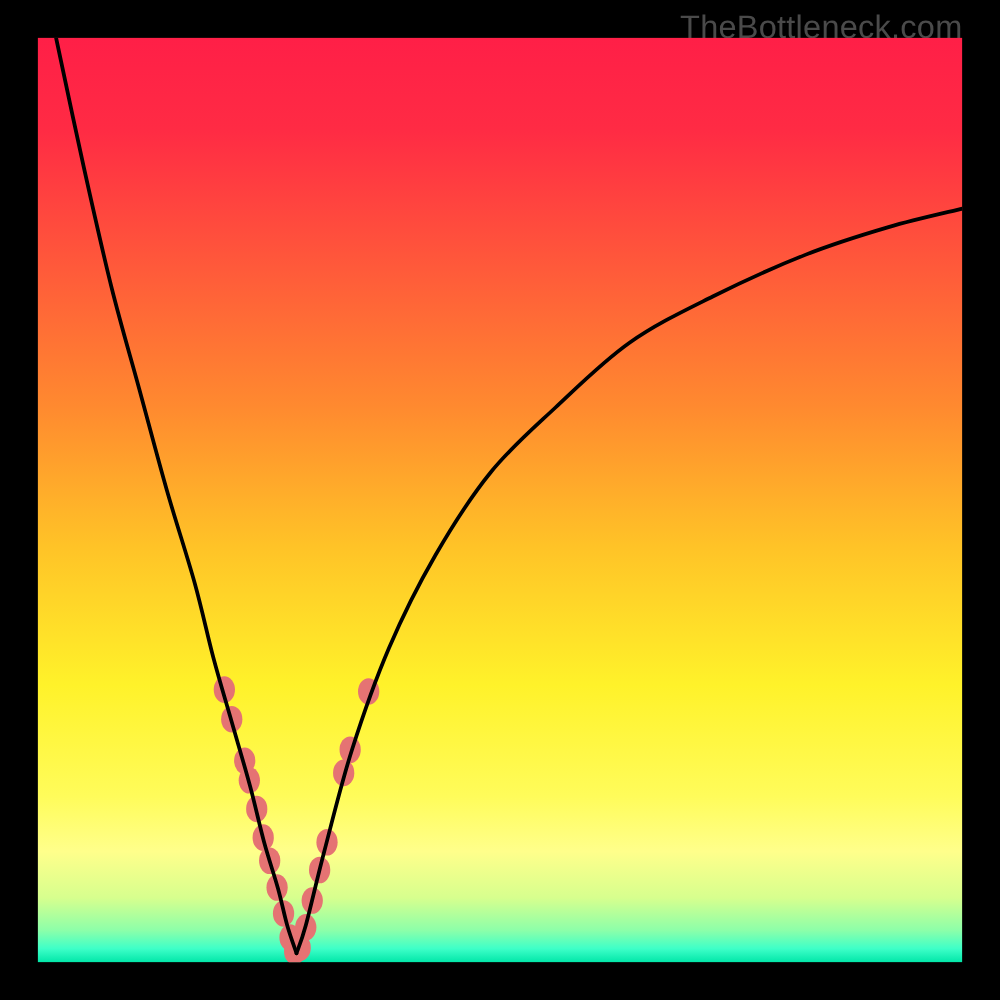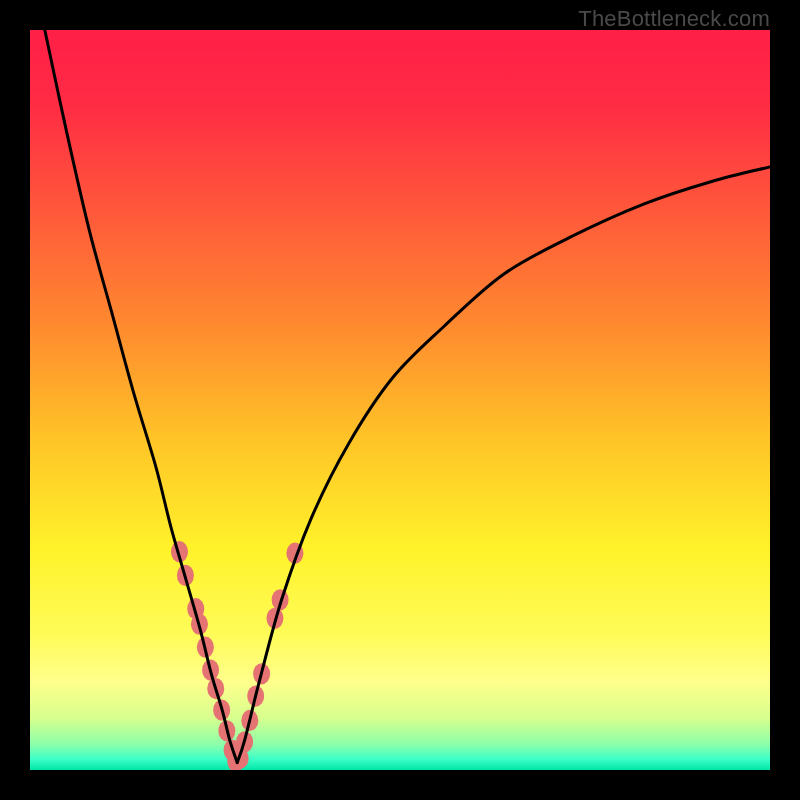--- a/index.html
+++ b/index.html
@@ -37,21 +37,21 @@
     left: 0;
     top: 0;
     width: 100%;
     height: 100%;
   }
   .watermark {
     position: absolute;
     top: 6px;
     right: 30px;
     color: #4a4a4a;
-    font-size: 22px;
+    font-size: 26px;
     font-weight: 500;
     letter-spacing: 0.2px;
     user-select: none;
   }
 </style>
 </head>
 <body>
 
 <div class="frame">
 

